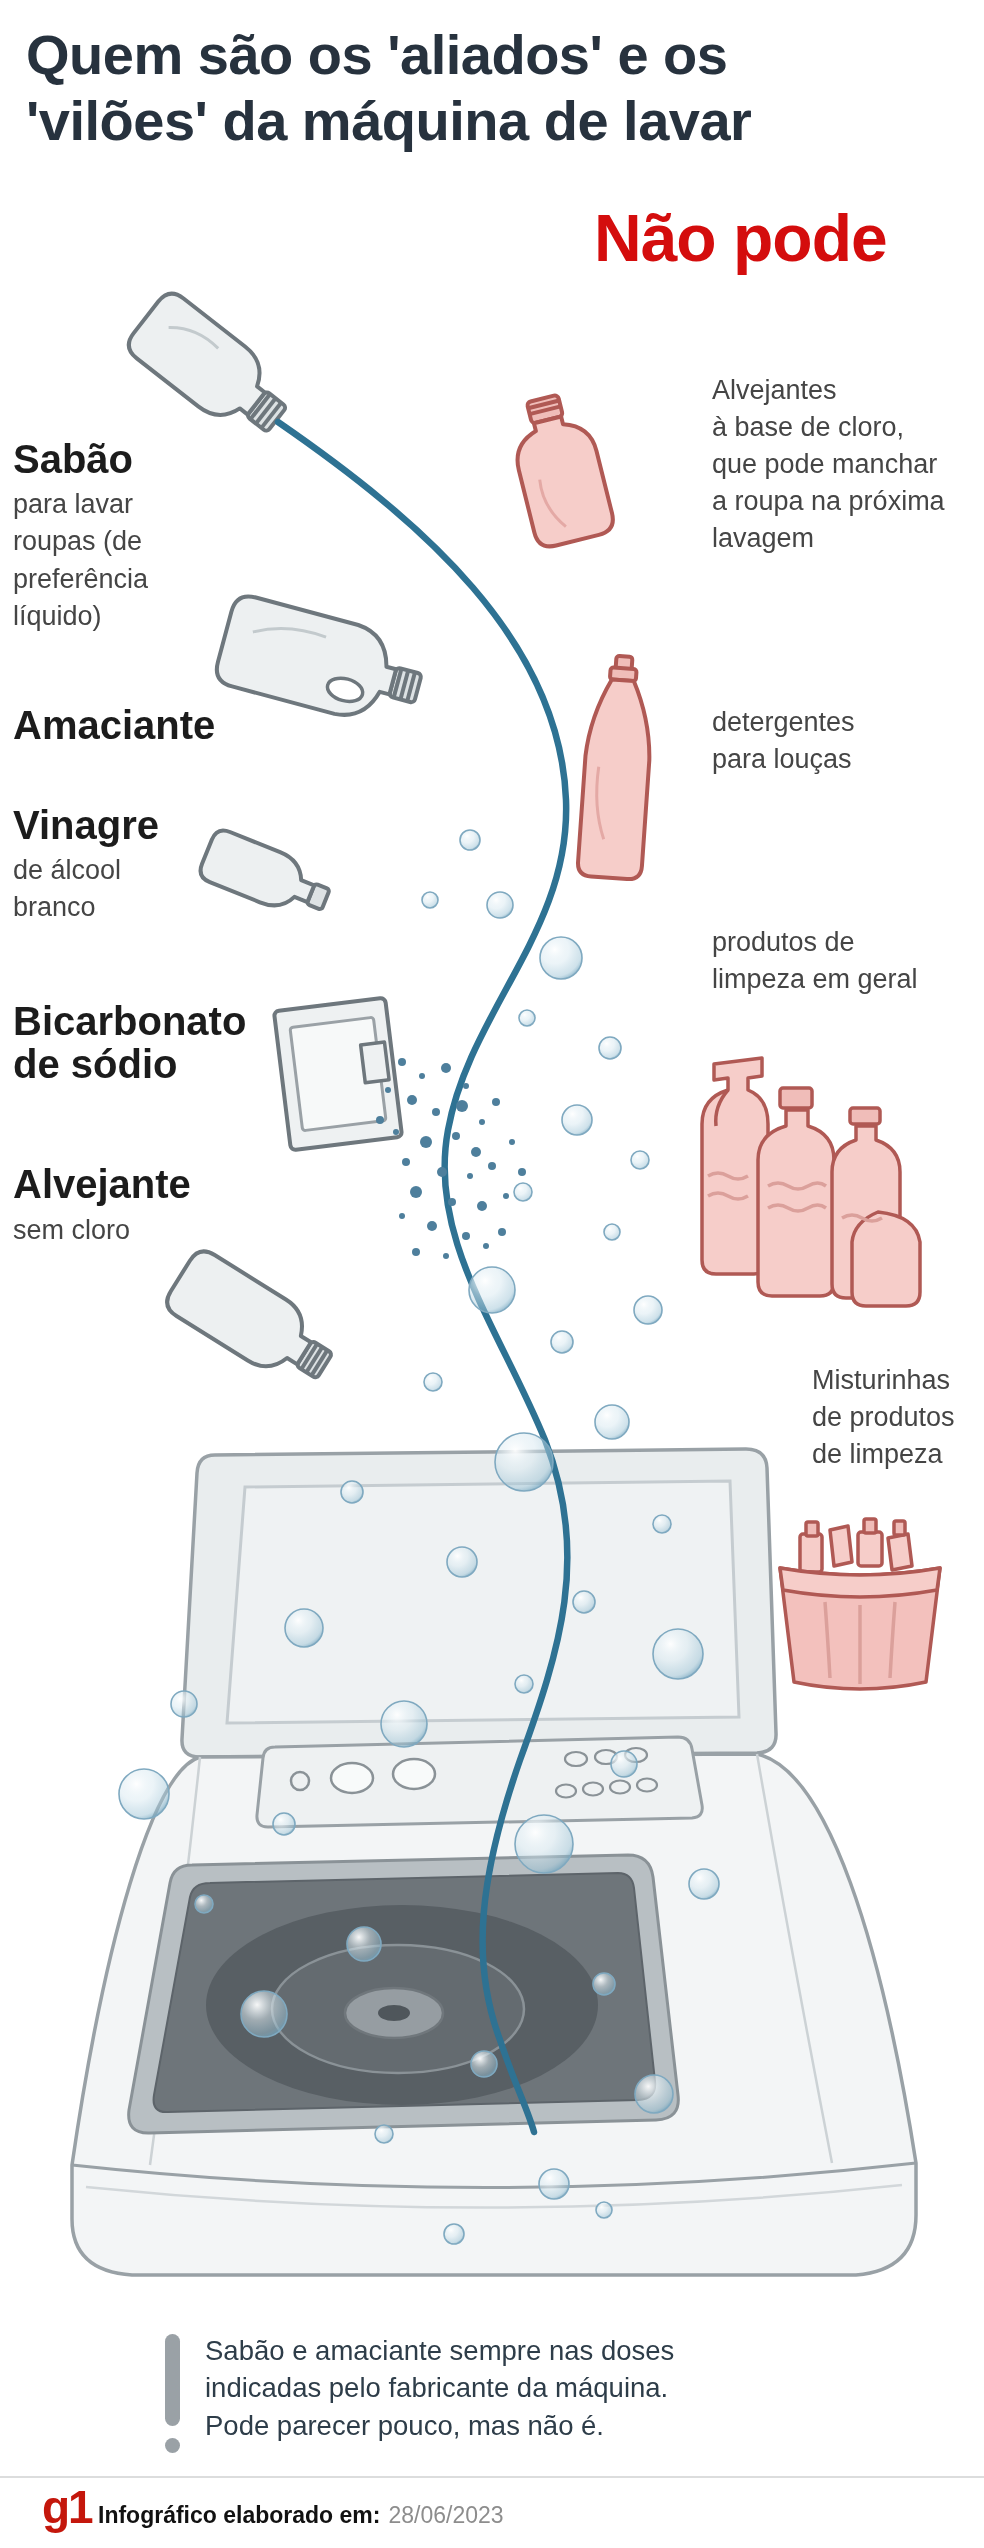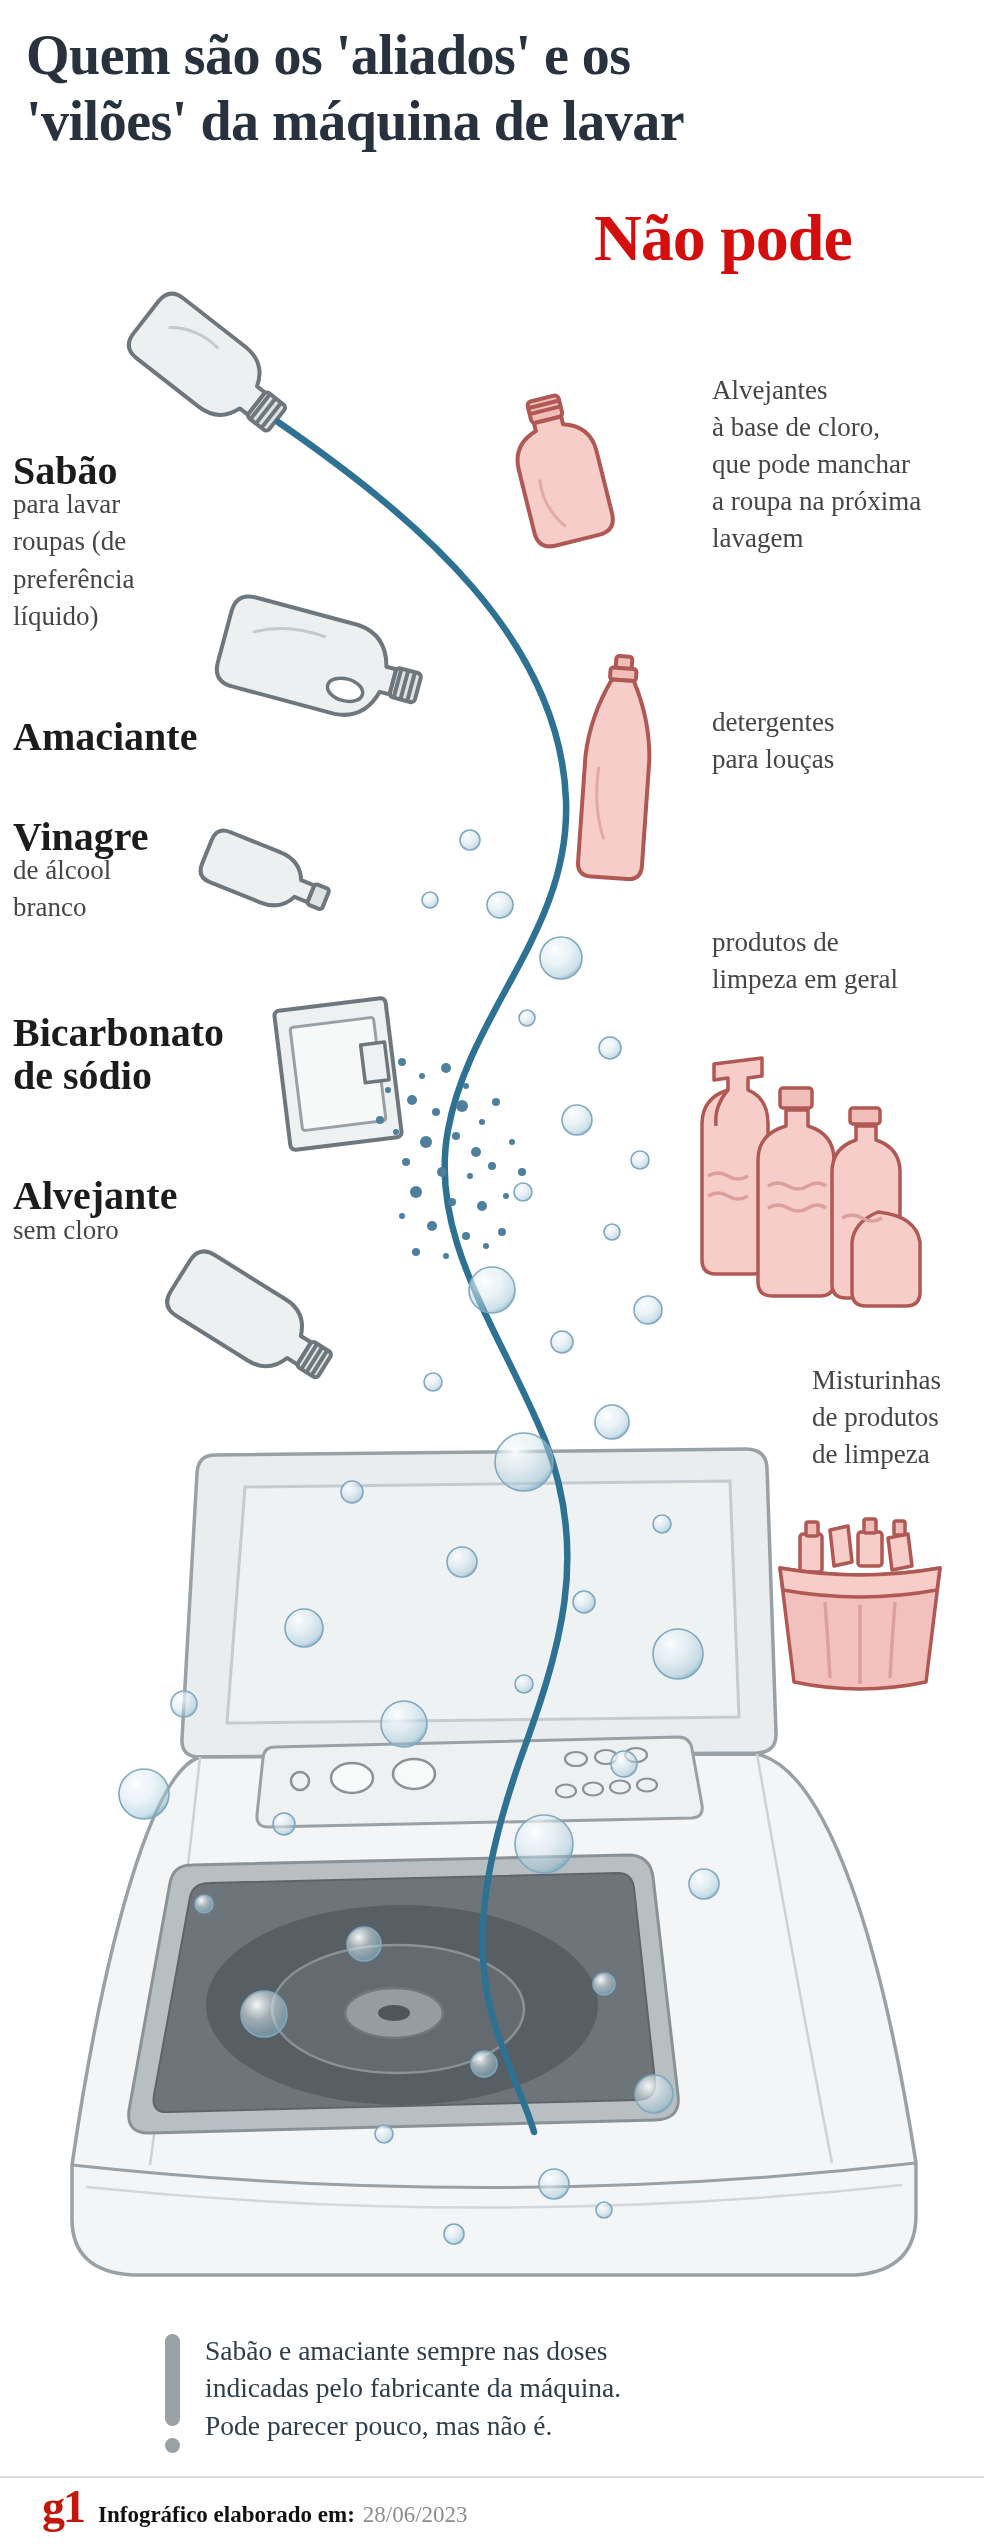--- a/index.html
+++ b/index.html
@@ -1,33 +1,33 @@
 <!DOCTYPE html>
 <html><head>
 <meta charset="utf-8">
 <style>
   * { margin:0; padding:0; box-sizing:border-box; }
   html,body { background:#ffffff; }
   .page {
     position:relative; width:984px; height:2548px; background:#fff;
-    font-family:Liberation Serif, serif; overflow:hidden;
+    font-family:Liberation Sans, sans-serif; overflow:hidden;
   }
   .abs { position:absolute; }
   .pre { white-space:pre-line; }
 
   .title {
     left:26px; top:22px; width:900px;
     font-size:56px; line-height:1.18; font-weight:800;
     color:#27323e; letter-spacing:-0.5px;
   }
   .col-heading { font-size:66px; font-weight:800; letter-spacing:-1px; }
   .h-pode    { left:10px;  top:200px; color:#14506d; }
   .h-naopode { left:594px; top:200px; color:#d40d0d; }
 
-  .item-name { font-size:40px; font-weight:800; color:#1c1c1c; line-height:1.08;margin-top:11px; }
+  .item-name { font-size:40px; font-weight:800; color:#1c1c1c; line-height:1.08; }
   .item-desc { font-size:27px; color:#454545; line-height:1.38; }
   .right-text { font-size:27px; color:#454545; line-height:1.37;margin-left:24px; }
 
   .note-text { left:205px; top:2332px; width:540px; font-size:27.5px; color:#2e3d49; line-height:1.36; }
   .excl-bar { left:165px; top:2334px; width:15px; height:92px; border-radius:8px; background:#9aa1a6; }
   .excl-dot { left:165px; top:2438px; width:15px; height:15px; border-radius:50%; background:#9aa1a6; }
 
   .sep { left:0; top:2476px; width:984px; height:2px; background:#dcdddd; }
   .g1  { left:26px; top:2480px; font-size:46px; font-weight:800; color:#c4170c; letter-spacing:-2px;margin-left:16px; }
   .credit { left:98px; top:2502px; font-size:23px; color:#8d8d8d; }

